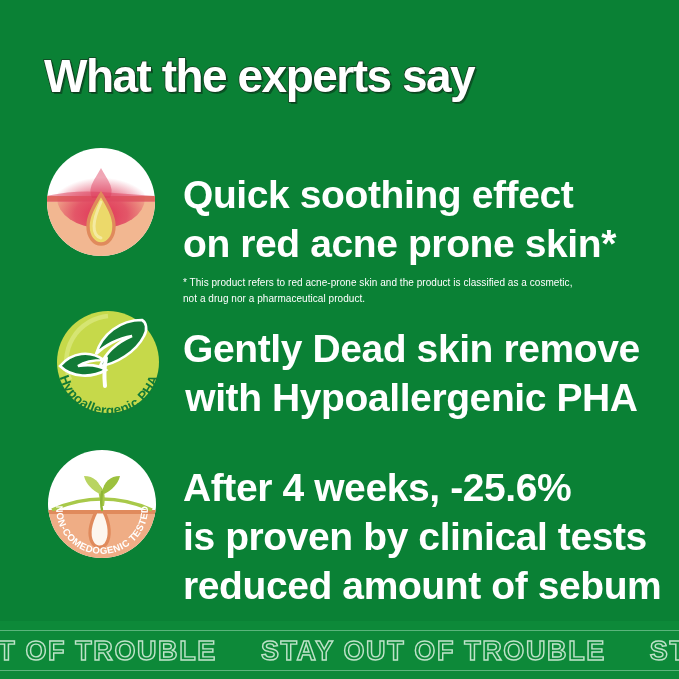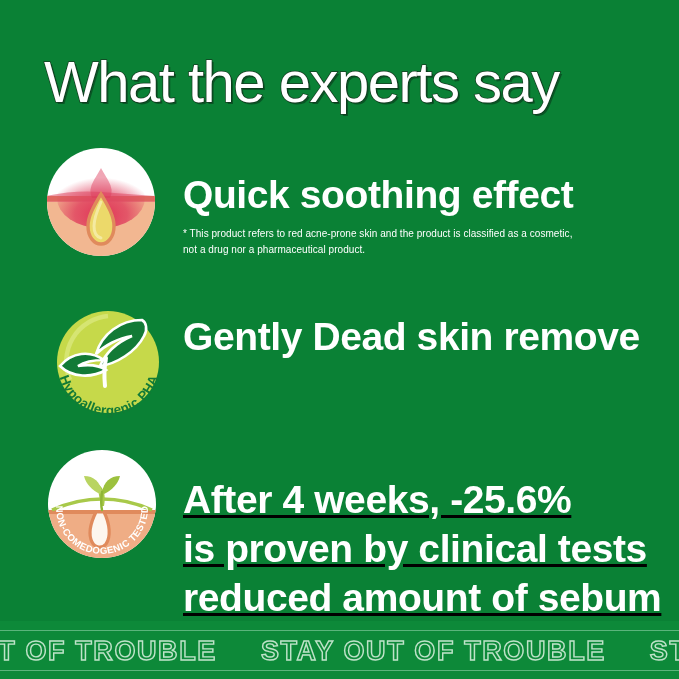--- a/index.html
+++ b/index.html
@@ -8,22 +8,22 @@
     background:#0a8135;
     font-family:"Liberation Sans", sans-serif;
     overflow:hidden;
     position:relative;
   }
 
   
   .hero-title{
     position:absolute;
     left:44px; top:52px;
-    font-size:58px;
-    font-weight:normal;
+    font-size:46px;
+    font-weight:bold;
     letter-spacing:-1.5px;
     color:#ffffff;
     line-height:1.05;
     white-space:nowrap;
     -webkit-text-stroke:1.5px #173d22;
     paint-order:stroke fill;
     text-shadow:2px 2px 0 rgba(10,50,24,.55);
   }
 
   
@@ -61,23 +61,23 @@
     line-height:1.45;
     font-weight:normal;
     letter-spacing:0.05px;
     white-space:nowrap;
   }
 
   
   #row-1 { top:0px; }
   #row-1 .copy { top:24px; }
   #row-2 { top:156px; }
-  #row-2 .copy { top:10px;text-align:center; }
+  #row-2 .copy { top:22px;text-align:center; }
   #row-3 { top:302px; }
-  #row-3 .copy { top:27px;text-decoration:underline; }
+  #row-3 .copy { top:15px; }
 
   .icon-svg{ display:block; }
 
   
   .footer-band{
     position:absolute;
     left:0;
     bottom:0;
     width:679px;
     height:58px;
@@ -137,20 +137,21 @@
           <ellipse cx="55" cy="52" rx="44" ry="30" fill="url(#redg)"></ellipse>
           <path d="M0 50 Q28 44 55 46 Q82 48 110 50 L110 56 L0 56 Z" fill="#de4a64" opacity=".55"></path>
           <path d="M46 52 Q42 44 48 34 Q54 24 55 22 Q56 24 62 34 Q68 44 64 52 Z" fill="#de3a5c" opacity=".45"></path>
           <path d="M55 48 C48 60 42 70 42 80 C42 91 48 98 55 98 C62 98 68 91 68 80 C68 70 62 60 55 48 Z" fill="#ecd96a" stroke="#e08a5c" stroke-width="3.4"></path>
           <path d="M55 56 C51 65 48 73 48 80 C48 87 51 91 55 92" fill="none" stroke="#f6ecaa" stroke-width="3" stroke-linecap="round" opacity=".85"></path>
         </g>
       </svg>
     </div>
     <div class="copy">
       <div class="headline">Quick soothing effect</div>
+      <div class="headline">on red acne prone skin*</div>
       <div class="footnote">* This product refers to red acne-prone skin and the product is classified as a cosmetic,</div>
       <div class="footnote" style="margin-top:1px">not a drug nor a pharmaceutical product.</div>
     </div>
   </div>
 
   <div class="feature" id="row-2">
     <div class="icon-wrap">
       <svg class="icon-svg" width="126" height="118" viewBox="0 0 126 118">
         <defs>
           <path id="arc2" d="M 12 62 A 51 51 0 0 0 114 62"></path>
@@ -160,20 +161,21 @@
         <path d="M96 18 C74 18 56 32 50 52 C58 44 72 36 86 34 C72 40 60 50 54 64 C70 62 90 50 98 34 C102 27 100 20 96 18 Z" fill="#127a36" stroke="#ffffff" stroke-width="2.6"></path>
         <path d="M14 64 C26 50 44 48 58 58 C48 58 38 60 32 64 C44 62 54 64 60 68 C46 76 26 76 14 64 Z" fill="#127a36" stroke="#ffffff" stroke-width="2.6"></path>
         <path d="M60 56 C58 66 58 74 59 84" fill="none" stroke="#ffffff" stroke-width="4" stroke-linecap="round"></path>
         <text font-family="Liberation Sans, sans-serif" font-size="13.4" font-weight="bold" fill="#127a36" letter-spacing="0.3">
           <textPath href="#arc2" startOffset="50%" text-anchor="middle">Hypoallergenic PHA</textPath>
         </text>
       </svg>
     </div>
     <div class="copy">
       <div class="headline">Gently Dead skin remove</div>
+      <div class="headline">with Hypoallergenic PHA</div>
     </div>
   </div>
 
   <div class="feature" id="row-3">
     <div class="icon-wrap">
       <svg class="icon-svg" width="112" height="114" viewBox="0 0 112 114">
         <defs>
           <clipPath id="c3">
               <circle cx="56" cy="56" r="54"></circle>
             </clipPath>

